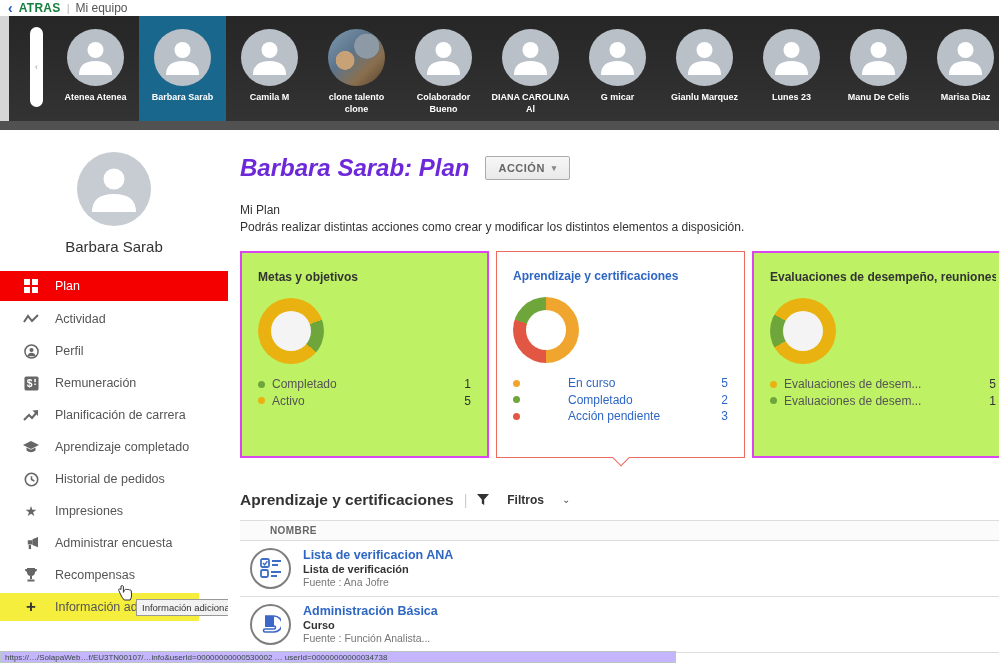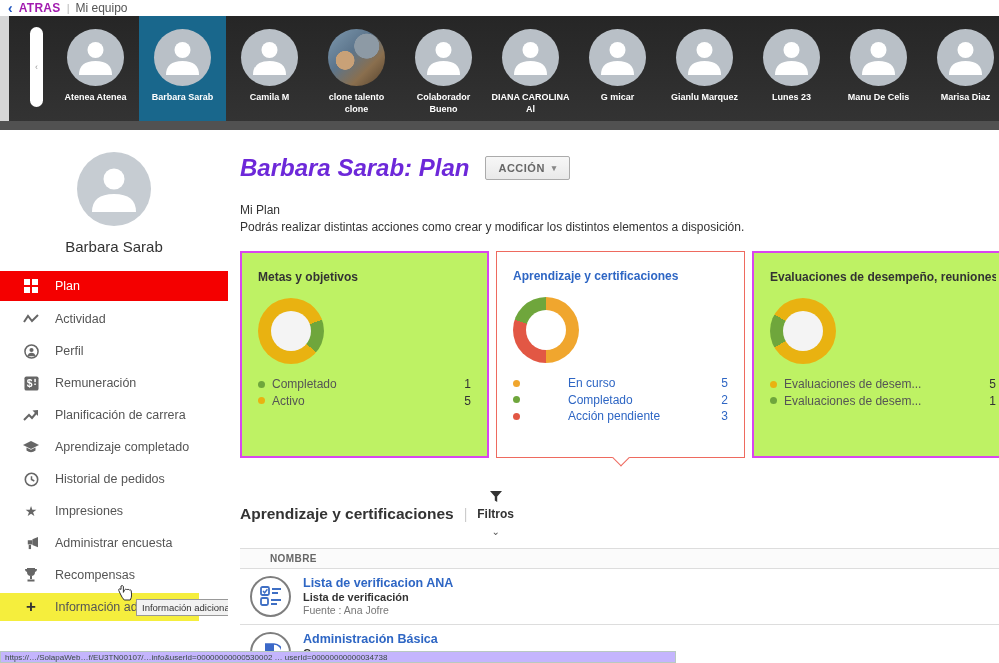--- a/index.html
+++ b/index.html
@@ -2,21 +2,21 @@
 <html><head>
 <meta charset="utf-8">
 <style>
   * { margin:0; padding:0; box-sizing:border-box; }
   html,body { width:999px; height:663px; overflow:hidden; background:#fff;
     font-family:"Liberation Sans", sans-serif; position:relative; }
 
   
   .topbar { height:16px; display:flex; align-items:center; padding-left:8px; gap:6px; background:#fff; }
   .back-chev { color:#2257bf; font-size:14px; font-weight:bold; line-height:10px; }
-  .back-link { color:#a21caf; font-size:12px; font-weight:bold; letter-spacing:.3px; cursor:pointer; }
+  .back-link { color:#15803d; font-size:12px; font-weight:bold; letter-spacing:.3px; cursor:pointer; }
   .top-sep { color:#b5b5b5; font-size:11px; }
   .top-context { color:#555; font-size:12px; }
 
   
   .carousel { height:114px; background:linear-gradient(#262626,#343434); position:relative; }
   .car-bottom { position:absolute; bottom:0; left:0; right:0; height:9px; background:#515151; }
   .edge-strip { position:absolute; left:0; top:0; width:9px; height:105px; background:#d6d6d6; }
   .scroll-btn { position:absolute; left:30px; top:11px; width:13px; height:80px; background:#fff;
     border-radius:7px; display:flex; align-items:center; justify-content:center;
     color:#9a9a9a; font-size:9px; cursor:pointer; }
@@ -76,21 +76,21 @@
   .legend-val { margin-left:auto; color:#333; }
   .card.selected .legend-val { color:#2e66c4; }
   .pointer { position:absolute; left:50%; bottom:-7px; width:12px; height:12px; background:#fff;
     border-right:1px solid #ee6a5f; border-bottom:1px solid #ee6a5f;
     transform:translateX(-50%) rotate(45deg); }
 
   
   .section-head { margin-top:33px; display:flex; align-items:center; gap:10px; }
   .section-title { font-size:15.5px; font-weight:bold; color:#333; }
   .sec-sep { color:#ccc; font-size:14px; }
-  .filter-btn { display:flex; align-items:center; gap:5px; cursor:pointer; color:#333;flex-direction:column; }
+  .filter-btn { display:flex; align-items:center; gap:18px; cursor:pointer; color:#333; }
   .filter-label { font-size:12px; font-weight:bold; }
   .filter-caret { font-size:10px; color:#555; }
 
   .table { margin-top:11px; width:1105px; }
   .thead { display:flex; height:21px; background:#fbfbfb; border-top:1px solid #ddd; border-bottom:1px solid #ddd;
     align-items:center; font-size:10px; font-weight:bold; color:#666; letter-spacing:.4px; }
   .th-nombre { flex:1; padding-left:30px; }
   .trow { display:flex; height:56px; border-bottom:1px solid #ddd; align-items:center; }
   .td-nombre { flex:1; display:flex; align-items:center; gap:12px; padding-left:10px; }
   .row-ico { width:41px; height:41px; border-radius:50%; border:2px solid #7e7e7e; flex:none;

